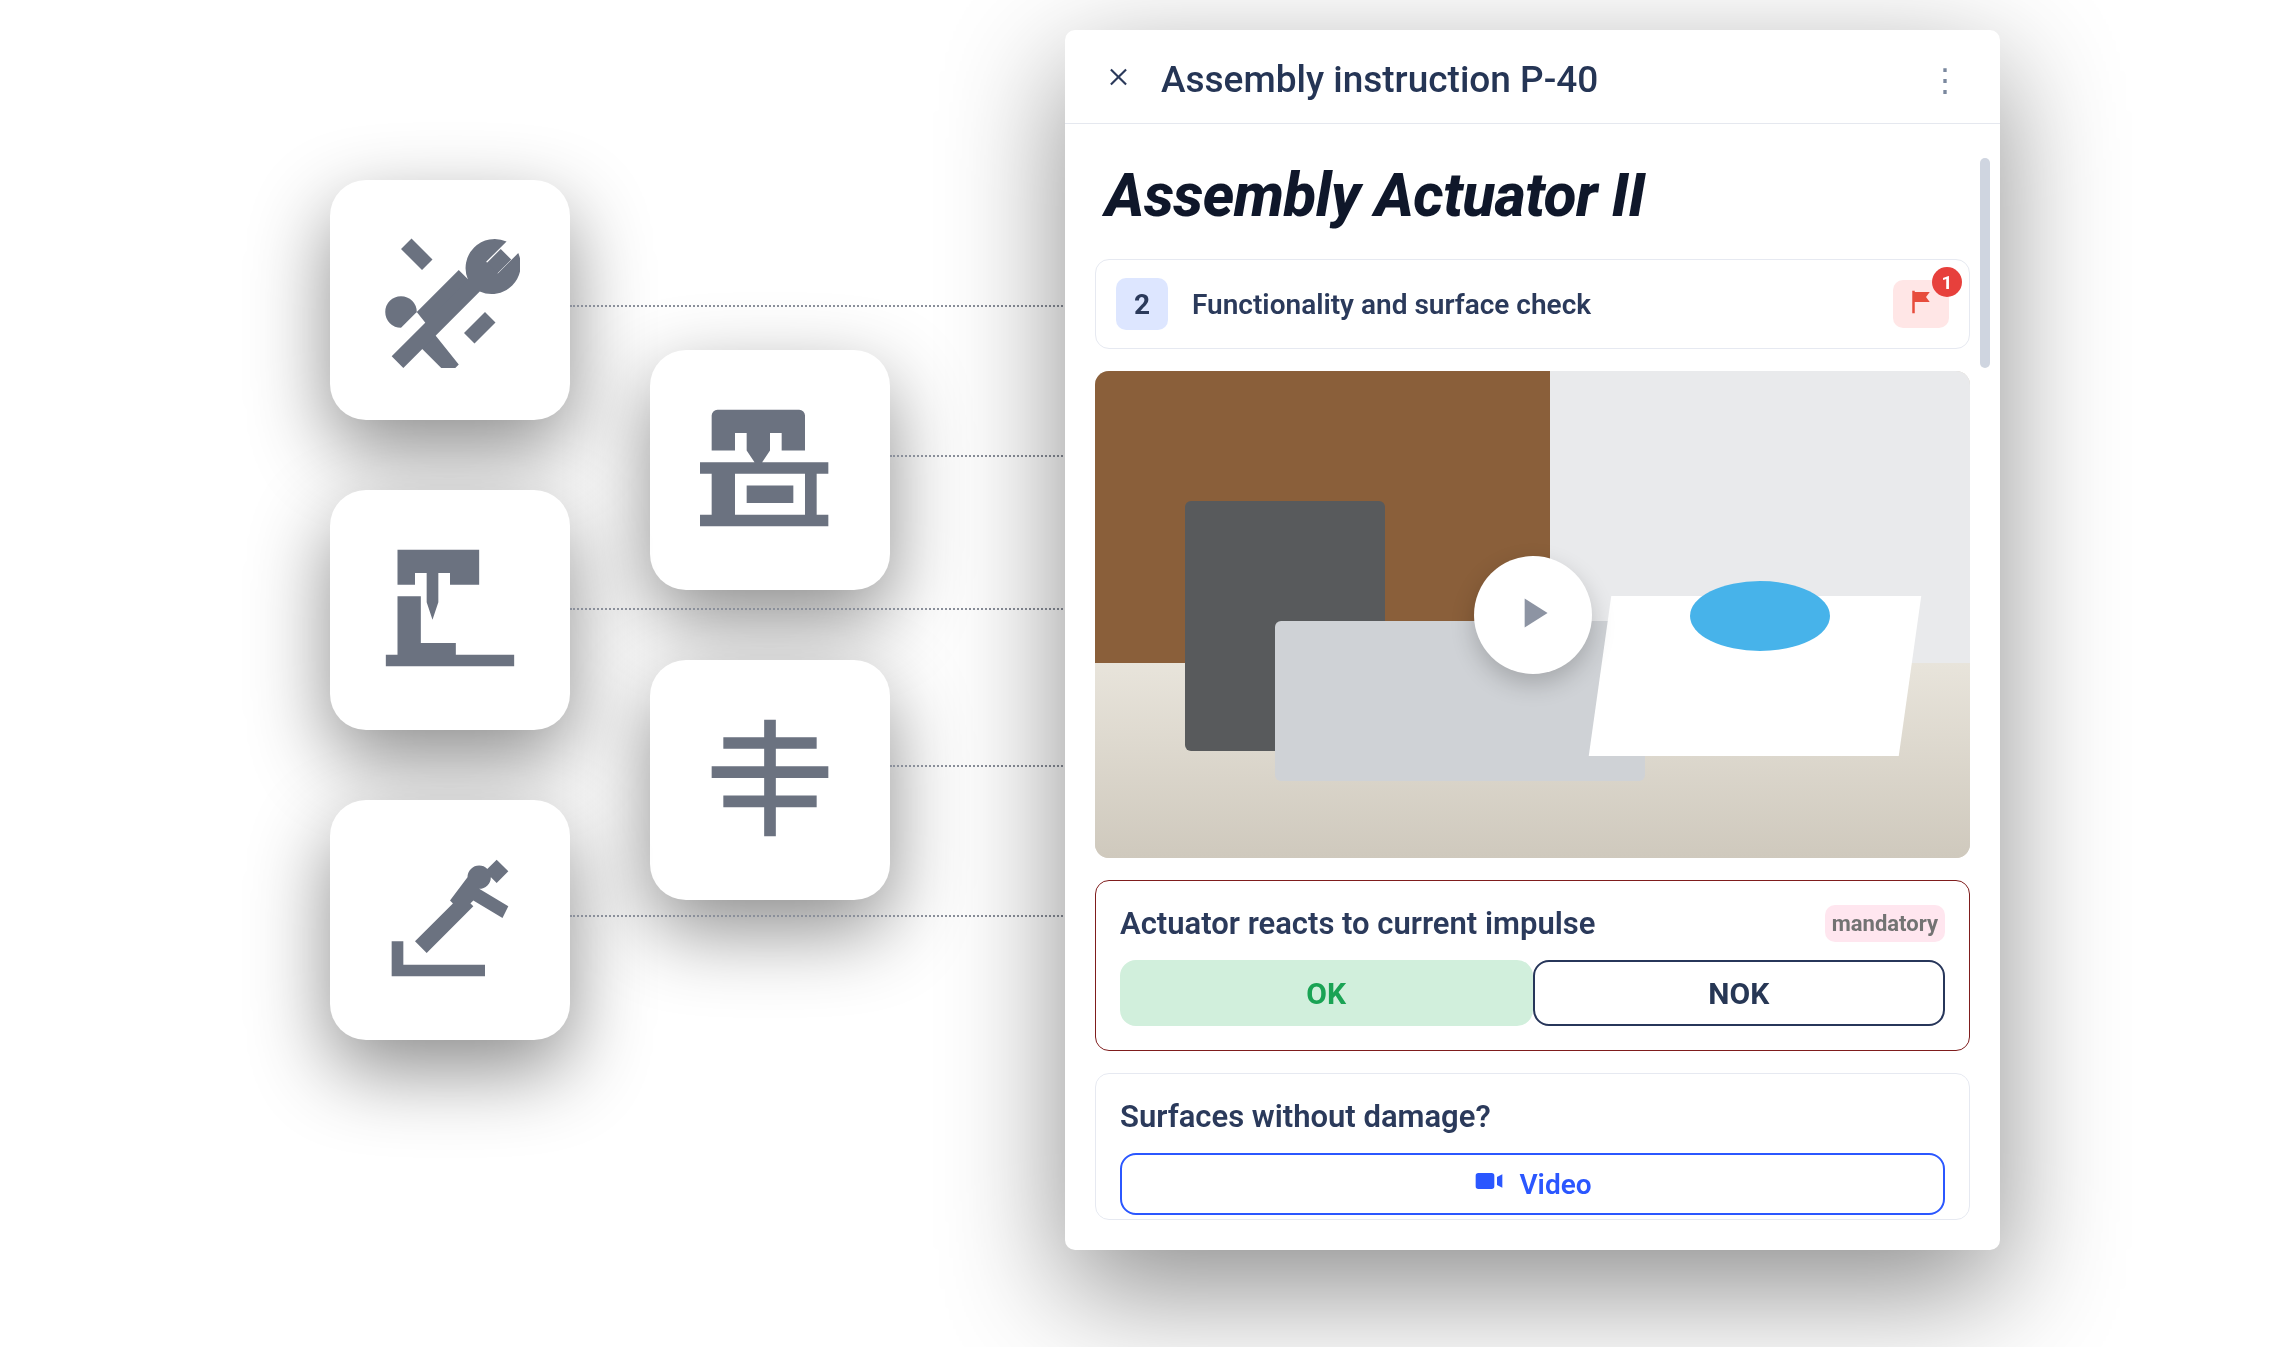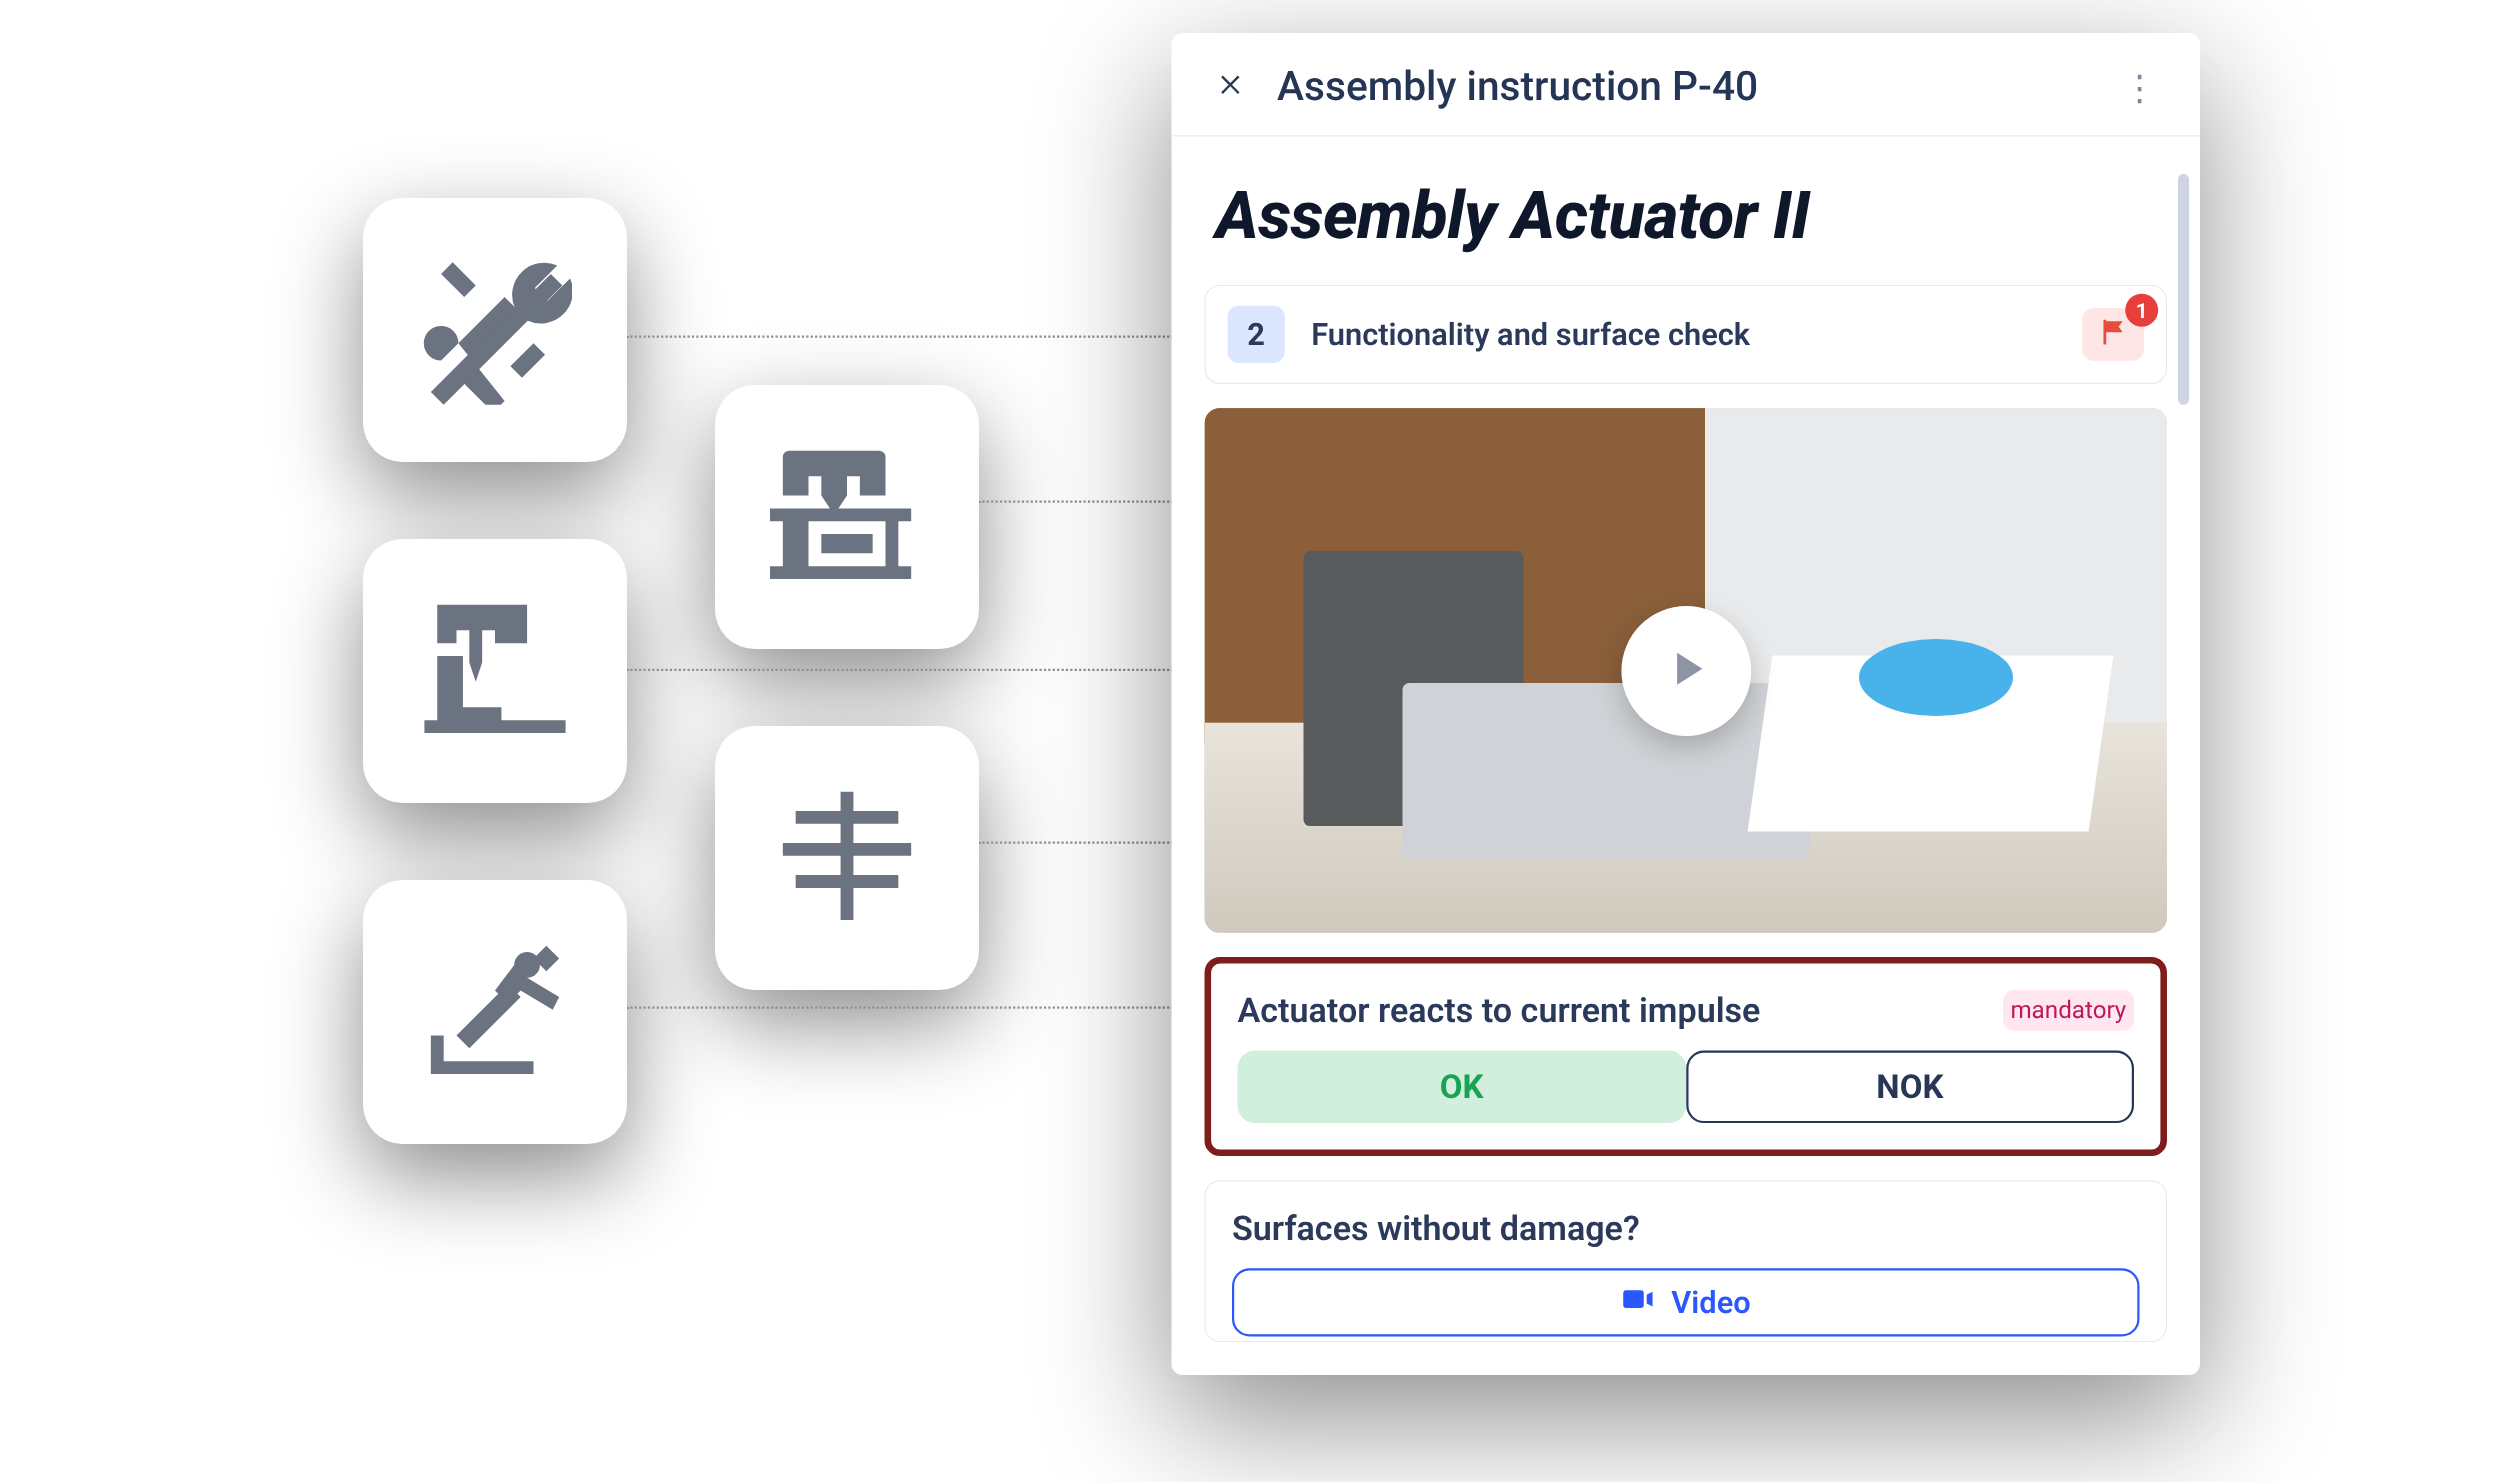--- a/index.html
+++ b/index.html
@@ -249,42 +249,42 @@
     display: flex;
     align-items: center;
     justify-content: center;
     box-shadow: 0 10px 25px rgba(0,0,0,0.20);
     cursor: pointer;
   }
   .play-overlay svg { width: 50px; height: 50px; fill: #8d94a3; }
 
   .question-block {
     background: #ffffff;
-    border: 6px solid #7f1d1d;
+    border: 1px solid #7f1d1d;
     border-radius: 14px;
     padding: 24px 24px;
     display: flex;
     flex-direction: column;
     gap: 18px;
   }
   .question-row {
     display: flex;
     align-items: center;
     justify-content: space-between;
   }
   .question-text {
     font-size: 31px;
     font-weight: 600;
     color: #2b3a5b;
   }
   .mandatory-pill {
     background: #ffe6ef;
-    color: #be185d;
+    color: #737373;
     font-size: 22px;
-    font-weight: 400;
+    font-weight: 700;
     padding: 6px 7px;
     border-radius: 10px;
   }
   .answer-row {
     display: flex;
   }
   .ans-btn {
     flex: 1;
     height: 66px;
     border-radius: 16px;

